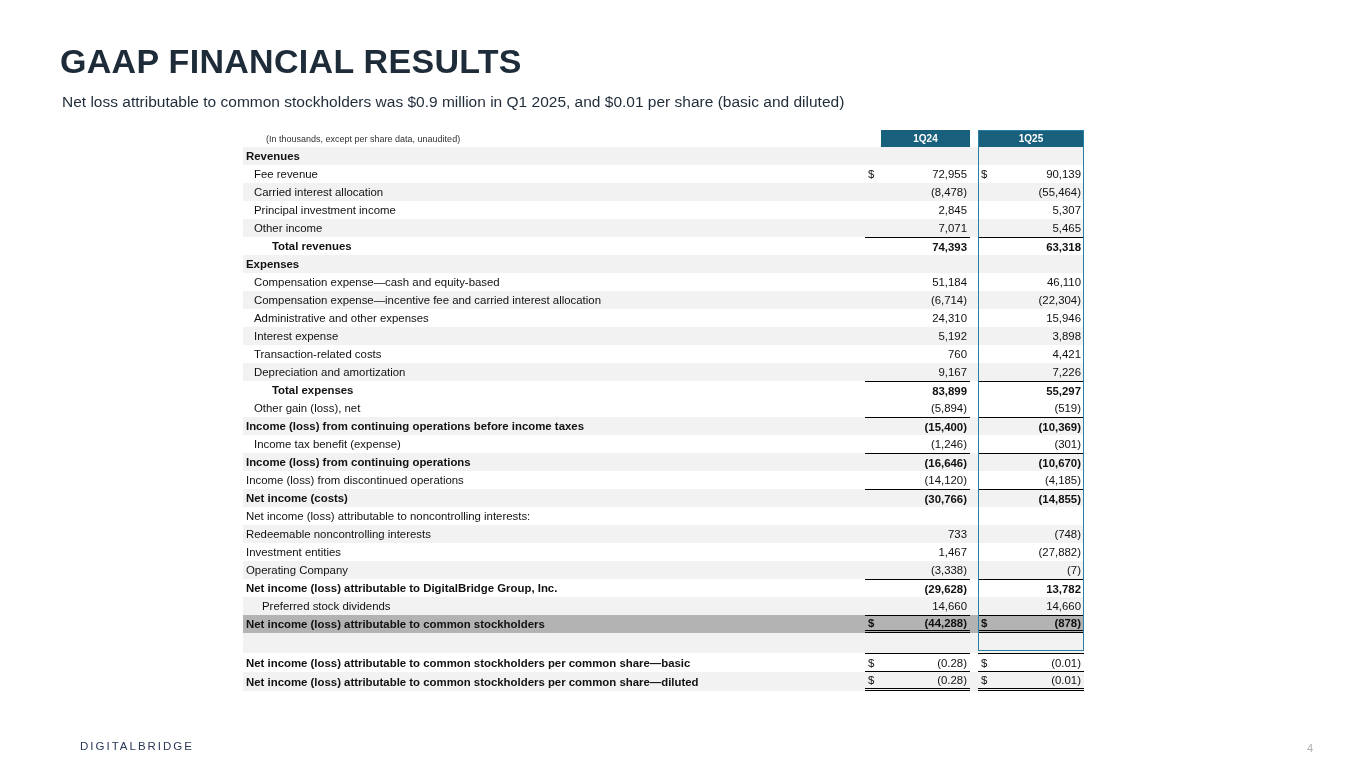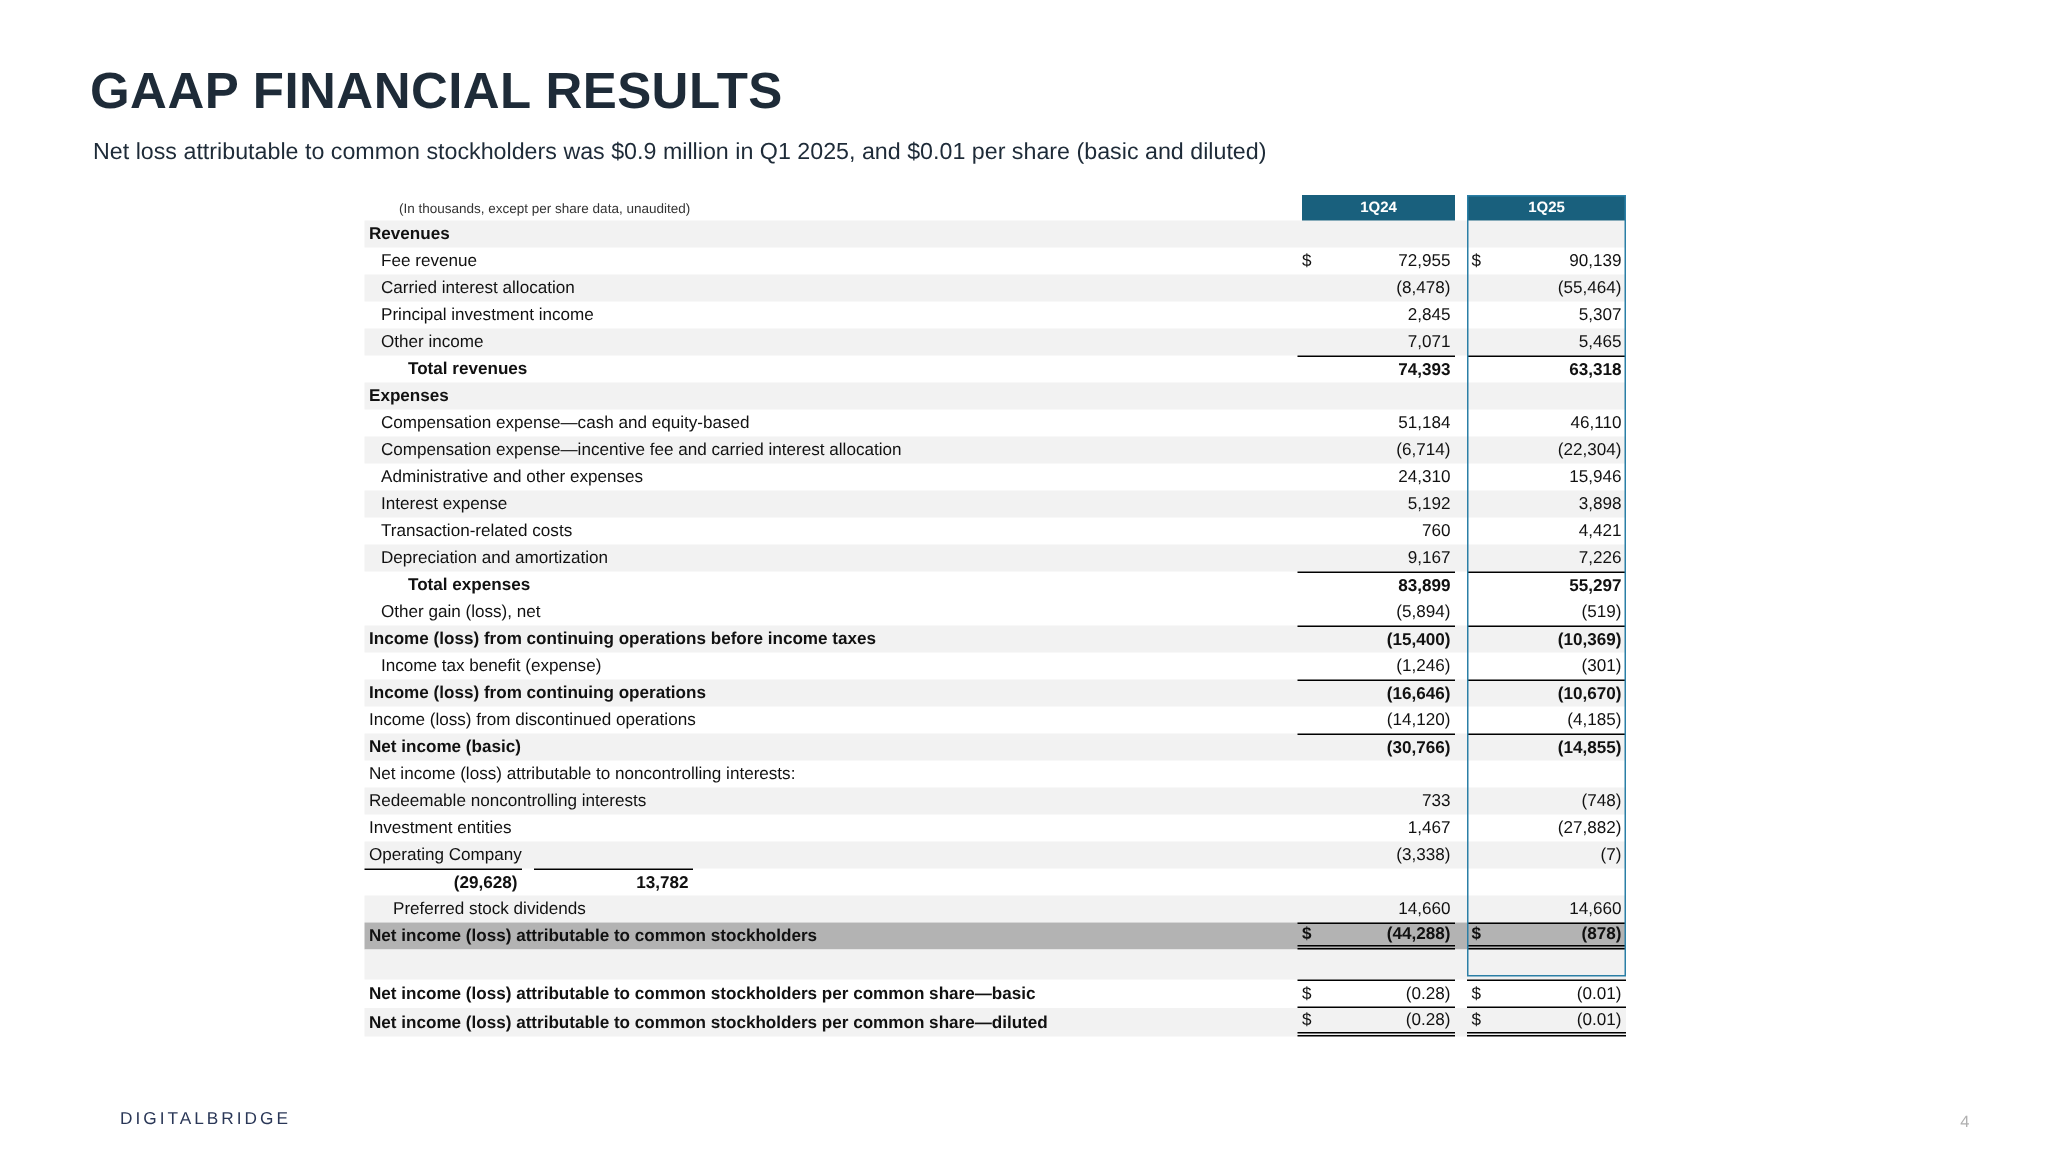--- a/index.html
+++ b/index.html
@@ -22,21 +22,21 @@
   .subtitle {
     position: absolute; left: 62px; top: 93px;
     font-size: 15.5px; color: var(--title-color, #203245);
   }
 
   .table-wrap { position: absolute; left: 243px; top: 130px; width: 841px; }
 
   .thead { display: flex; height: 17px; align-items: stretch; }
   .note { flex: 1; font-size: 9px; color: #333; display: flex; align-items: center; padding-left: 3px; margin-left: 20px; }
   .colhead {
-    width: 102px; background: var(--header-bg, #19607d); color: #fff;
+    width: 89px; background: var(--header-bg, #19607d); color: #fff;
     font-size: 10px; font-weight: bold;
     display: flex; align-items: center; justify-content: center;
   }
   .colhead.c2 { width: 106px; }
   .hgap { width: 8px; }
 
   .row { display: flex; height: 18px; align-items: stretch; font-size: 11.4px; }
   .row.shade { background: var(--shade, #f2f2f2); }
   .row.highlight { background: var(--highlight-bg, #b3b3b3); }
   .row.highlight .label, .row.highlight .val { font-weight: bold; }
@@ -283,21 +283,21 @@
           <div class="label">Income (loss) from discontinued operations</div>
           <div class="val">
             <span class="num">(14,120)</span>
           </div>
           <div class="vgap"></div>
           <div class="val v2">
             <span class="num">(4,185)</span>
           </div>
         </div>
         <div class="row shade">
-          <div class="label bold">Net income (basic)</div>
+          <div class="label bold">Net income (costs)</div>
           <div class="val topline bold">
             <span class="num">(30,766)</span>
           </div>
           <div class="vgap"></div>
           <div class="val v2 topline bold">
             <span class="num">(14,855)</span>
           </div>
         </div>
         <div class="row">
           <div class="label">Net income (loss) attributable to noncontrolling interests:</div>
@@ -333,20 +333,21 @@
           <div class="label">Operating Company</div>
           <div class="val">
             <span class="num">(3,338)</span>
           </div>
           <div class="vgap"></div>
           <div class="val v2">
             <span class="num">(7)</span>
           </div>
         </div>
         <div class="row">
+          <div class="label bold">Net income (loss) attributable to DigitalBridge Group, Inc.</div>
           <div class="val topline bold">
             <span class="num">(29,628)</span>
           </div>
           <div class="vgap"></div>
           <div class="val v2 topline bold">
             <span class="num">13,782</span>
           </div>
         </div>
         <div class="row shade">
           <div class="label ind2">Preferred stock dividends</div>

